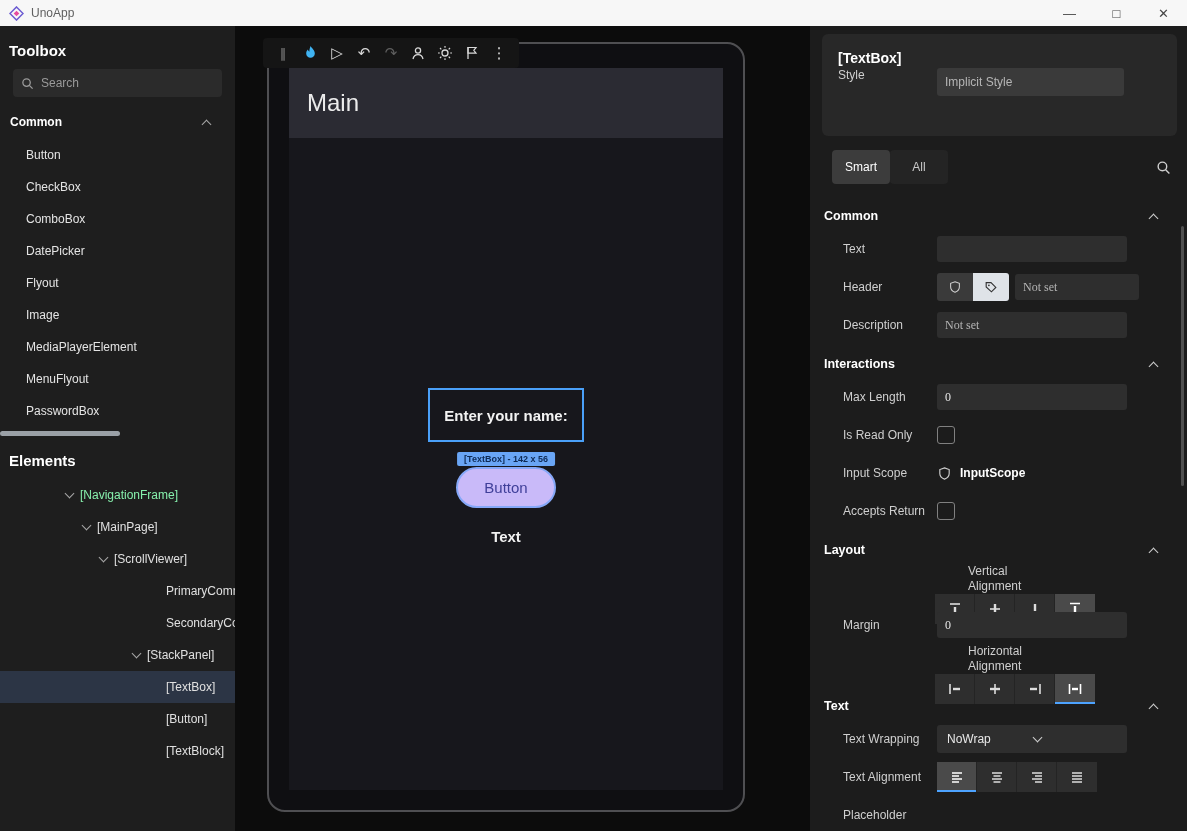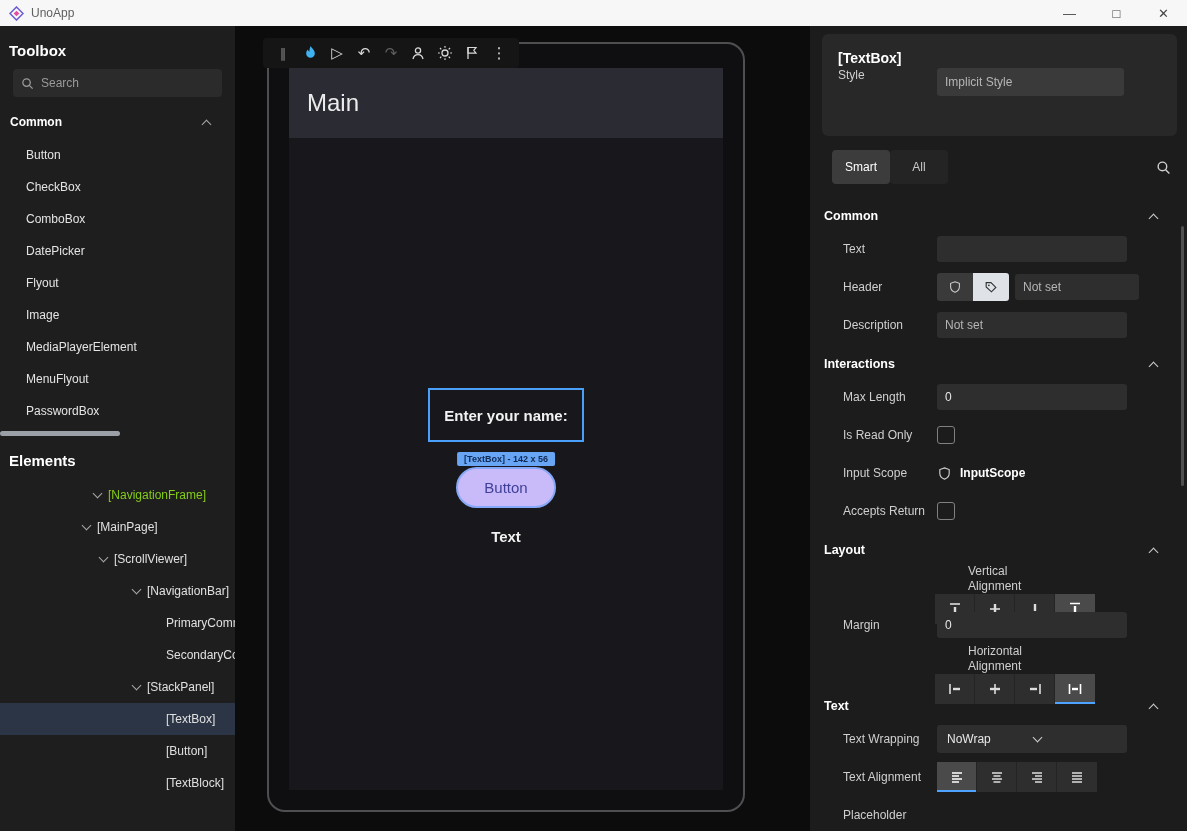--- a/index.html
+++ b/index.html
@@ -25,21 +25,21 @@
   .search-box input { flex:1; background:transparent; border:none; outline:none; color:#ddd;
                       font-size:12px; margin-left:7px; font-family:inherit; }
   .search-box input::placeholder { color:#9a9a9a; }
   .tb-section { display:flex; align-items:center; padding:18px 22px 10px 10px;
                 font-size:12px; font-weight:bold; color:#fff; }
   .tb-section .chev { margin-left:auto; }
   .tb-item { height:32px; display:flex; align-items:center; padding-left:26px; font-size:12px; color:#e4e4e4; }
   .hscroll { margin:4px 0 0 0; width:120px; height:5px; background:#9aa0a6; border-radius:3px; }
   .el-title { padding:16px 8px 10px 9px; font-size:15px; font-weight:bold; color:#fff; }
   .tree-row { height:32px; display:flex; align-items:center; font-size:12px; color:#e0e0e0; white-space:nowrap; }
-  .tree-row.muted { color:#84cc16;margin-left:28px; }
+  .tree-row.muted { color:#86efac; }
   .tree-row.selected { background:#2c3545; }
   .tree-row .chev { margin-right:4px; flex:0 0 12px; }
 
   .chev { width:12px; height:12px; display:inline-block; position:relative; }
   .chev::before { content:""; position:absolute; width:6px; height:6px;
                   border-right:1.4px solid #a8a8a8; border-bottom:1.4px solid #a8a8a8;
                   top:1px; left:2px; transform:rotate(45deg); }
   .chev.up::before { transform:rotate(-135deg); top:5px; }
   .chev.down-sm::before { border-color:#cfcfcf; }
 
@@ -90,21 +90,21 @@
   .ptab.active { background:#3c3c3c; color:#fff; }
   .psearch { margin-left:auto; }
 
   .props-body { margin-top:12px; }
   .psection { height:34px; display:flex; align-items:center; padding:6px 27px 0 14px;
               font-size:12.5px; font-weight:bold; color:#fff; }
   .psection .chev { margin-left:auto; }
   .prow { height:38px; display:flex; align-items:center; padding-left:33px; }
   .prow.tall { height:42px;flex-direction:column; }
   .prow .plabel { width:94px; line-height:1.25; }
-  .prow .pinput { width:190px; height:26px; background:#2e2e2e; }
+  .prow .pinput { width:190px; height:26px; background:#2e2e2e;font-family:Liberation Serif, serif; }
   .prow .pinput.val { color:#e8e8e8; }
   .pinput.small { width:124px; margin-left:6px; }
   .seg { display:flex; border-radius:3px; overflow:hidden; }
   .seg-btn { width:36px; height:28px; background:#3a3a3a; border:none; display:flex;
              align-items:center; justify-content:center; }
   .seg-btn.light { background:#dfe3e8; }
   .cbox { appearance:none; -webkit-appearance:none; width:18px; height:18px; border:1px solid #808080;
           border-radius:3px; background:transparent; }
   .scope-val { font-size:12px; font-weight:bold; color:#fff; margin-left:8px; }
   .agroup { display:flex; }
@@ -175,24 +175,20 @@
           <span class="chev"></span>
           <span>[NavigationFrame]</span>
         </div>
         <div class="tree-row" style="padding-left:81px">
           <span class="chev"></span>
           <span>[MainPage]</span>
         </div>
         <div class="tree-row" style="padding-left:98px">
           <span class="chev"></span>
           <span>[ScrollViewer]</span>
-        </div>
-        <div class="tree-row" style="padding-left:131px">
-          <span class="chev"></span>
-          <span>[NavigationBar]</span>
         </div>
         <div class="tree-row" style="padding-left:166px">
           <span>PrimaryComm</span>
         </div>
         <div class="tree-row" style="padding-left:166px">
           <span>SecondaryCo</span>
         </div>
         <div class="tree-row" style="padding-left:131px">
           <span class="chev"></span>
           <span>[StackPanel]</span>

